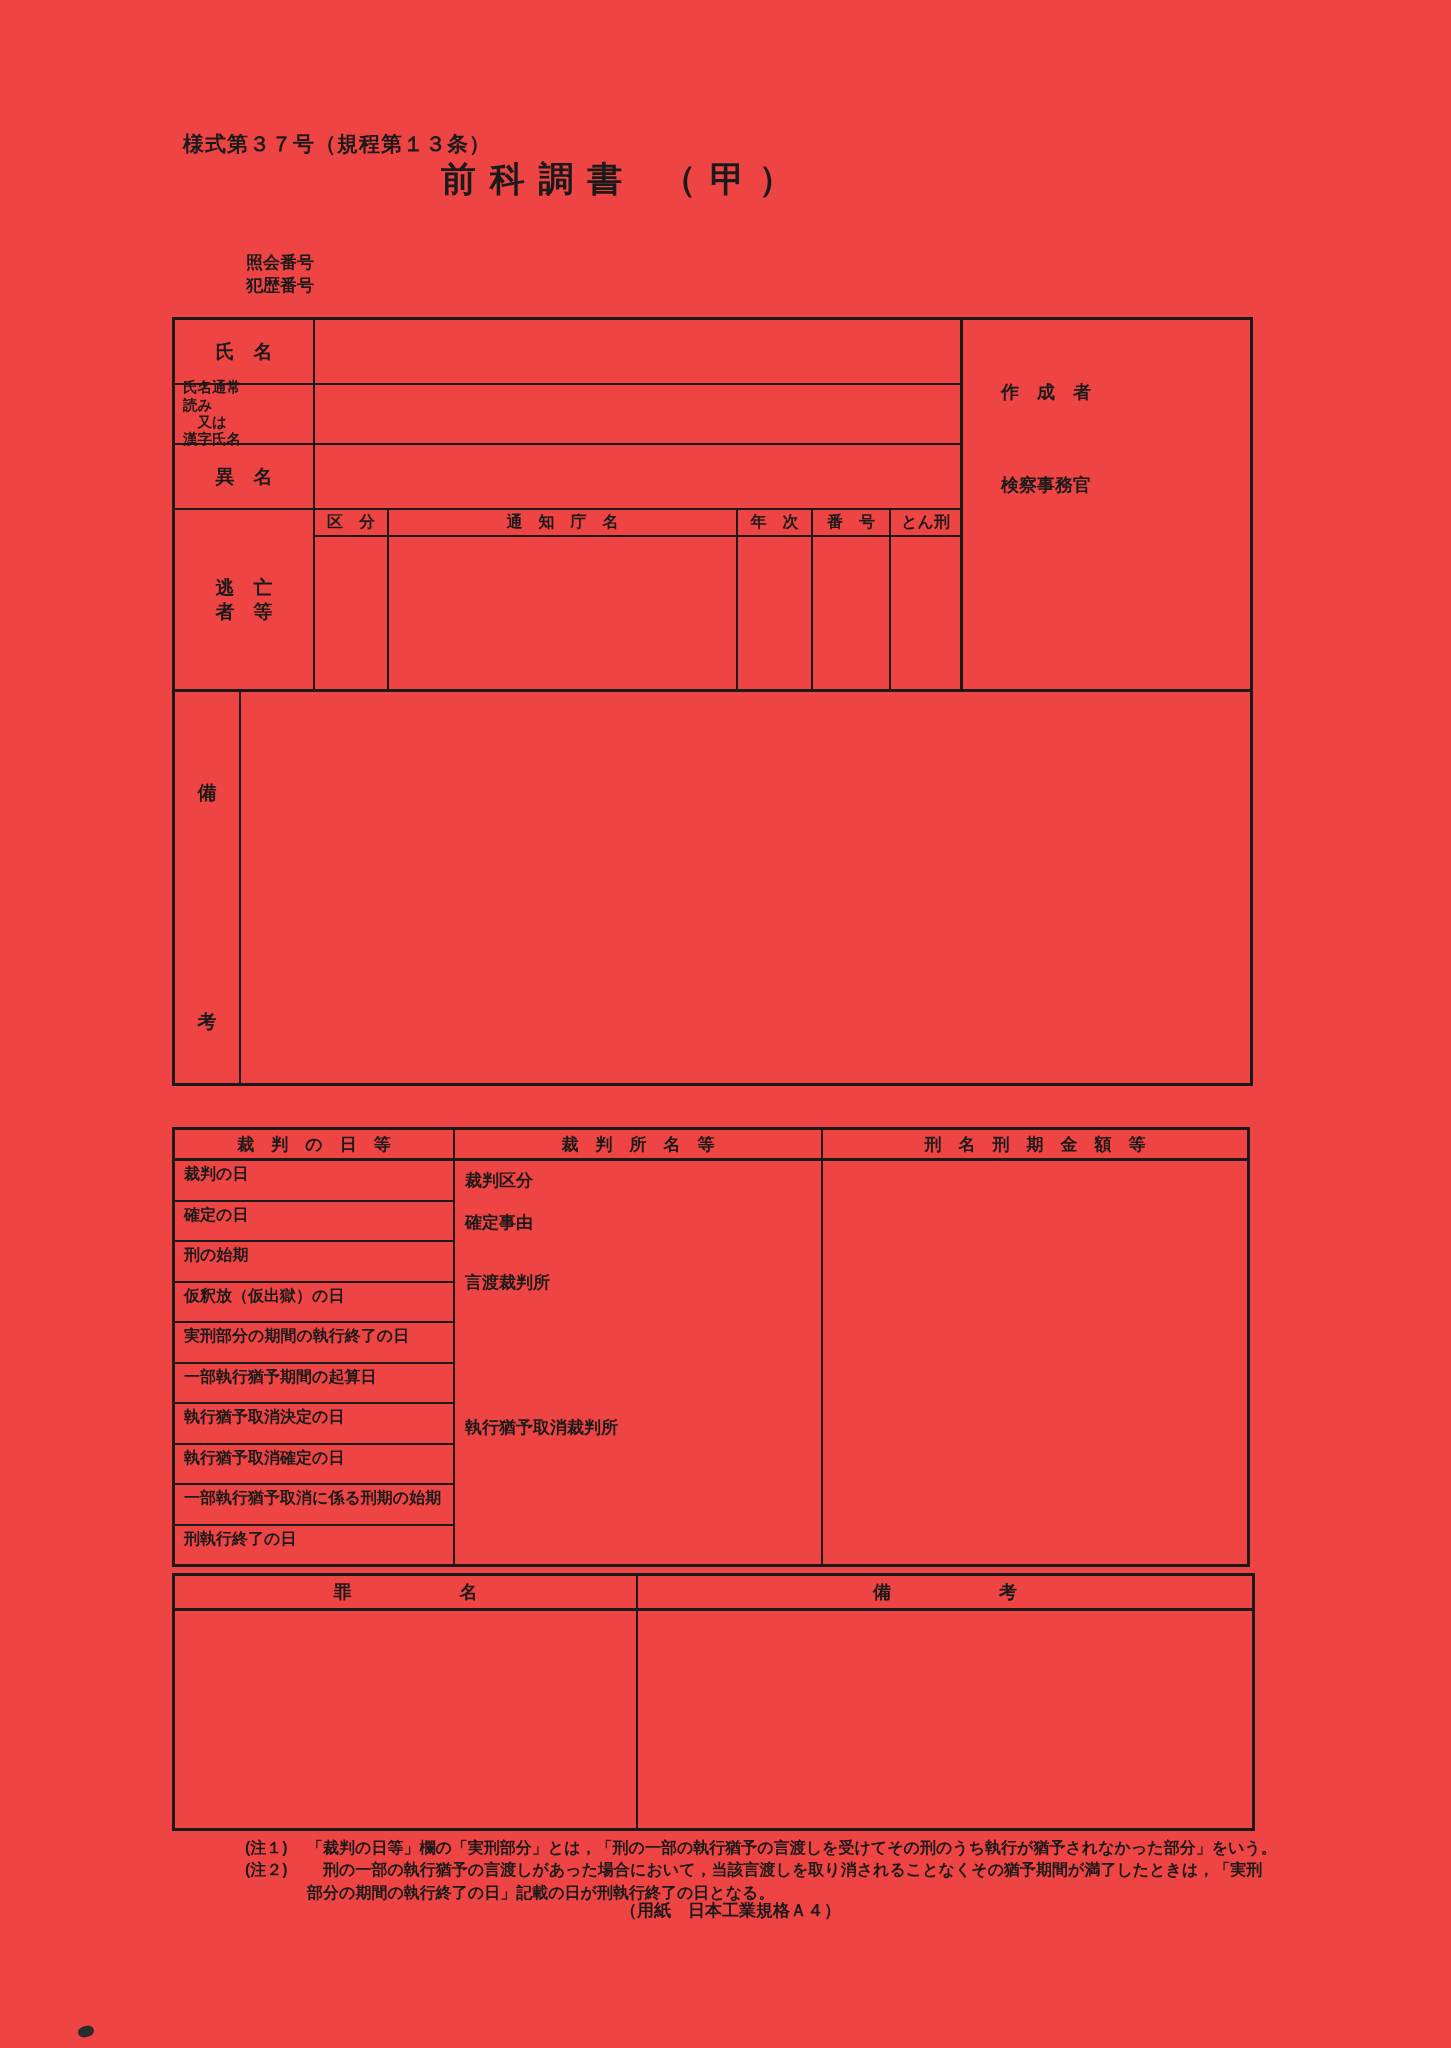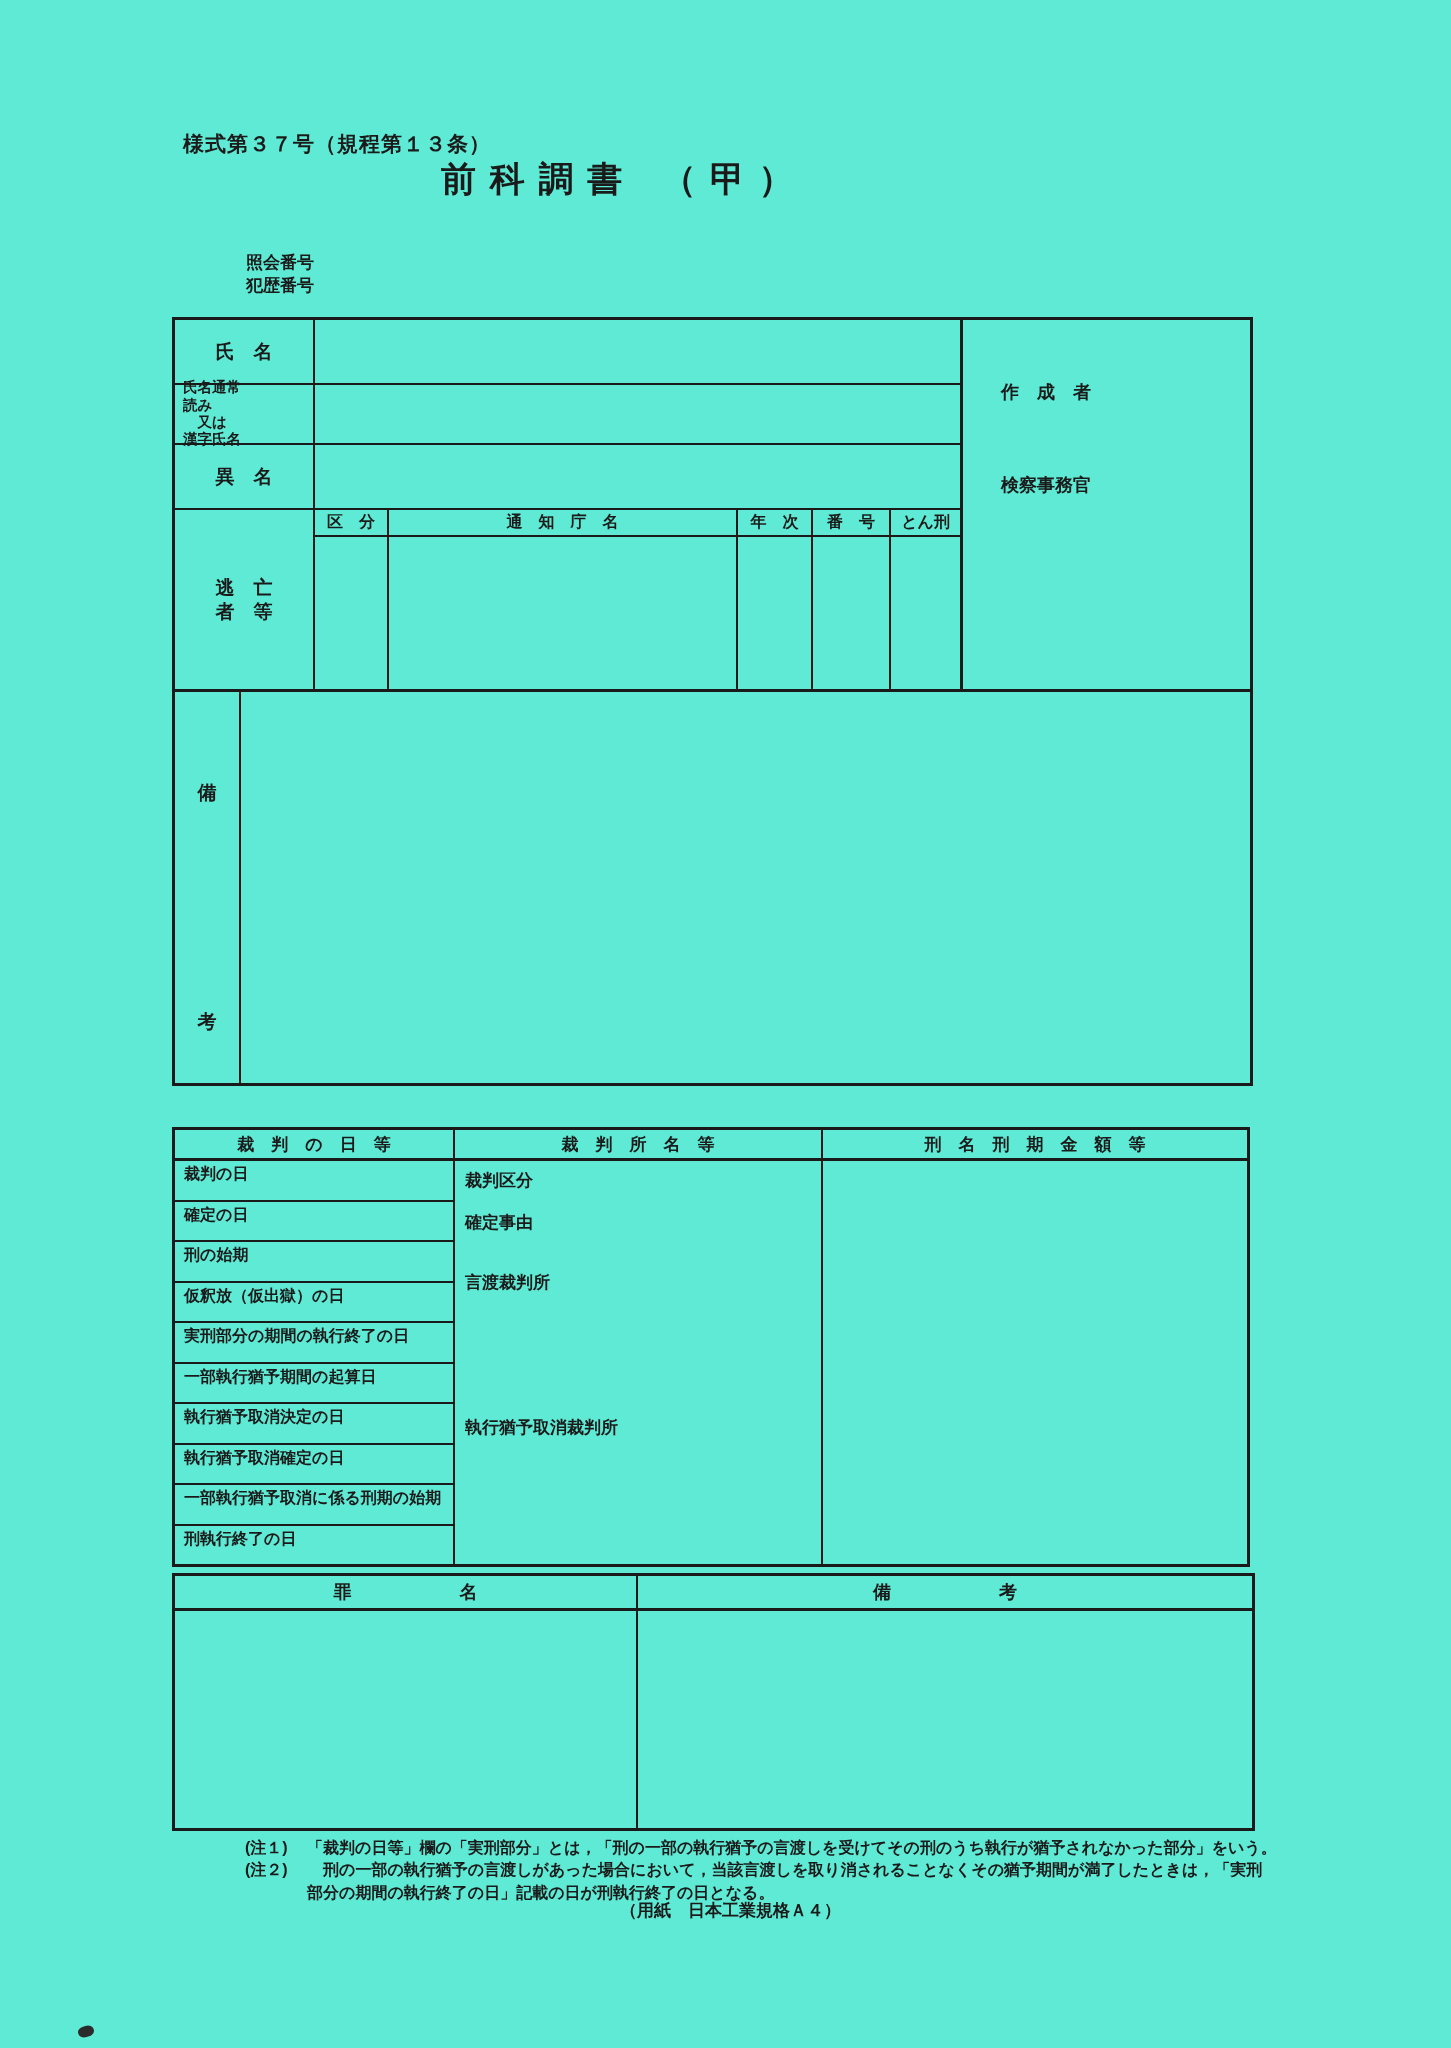--- a/index.html
+++ b/index.html
@@ -1,19 +1,19 @@
 <!DOCTYPE html>
 <html lang="ja"><head>
 <meta charset="utf-8">
 <style>
   * { margin:0; padding:0; box-sizing:border-box; }
   html,body { background:#ffffff; }
   .page {
     position:relative; width:1451px; height:2048px;
-    background:#5eead4; color:#1a1a1a;
+    background:#ef4444; color:#1a1a1a;
     font-family:"Liberation Sans", sans-serif;
     overflow:hidden;
   }
   .b3 { border:3px solid #1a1a1a; }
   .abs { position:absolute; }
 
   
   .form-number { left:183px; top:130px; font-size:21px; font-weight:700; letter-spacing:1px; }
   .doc-title   { left:441px; top:156px; font-size:35px; font-weight:700; letter-spacing:2px; }
   .ref-numbers { left:204px; top:251px; font-size:17px; font-weight:700; line-height:23px;margin-left:42px; }

